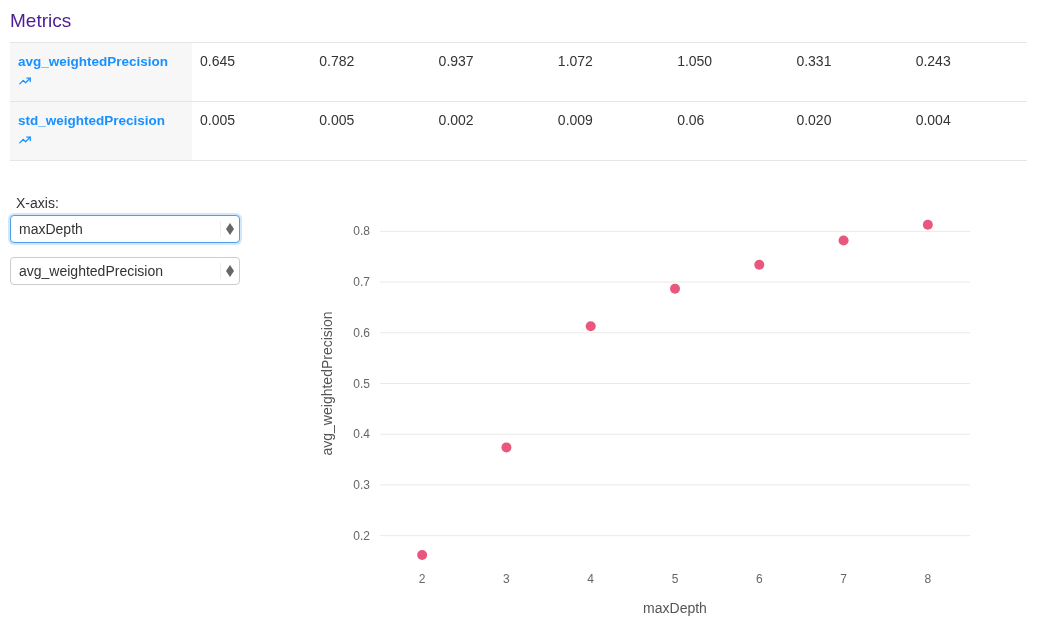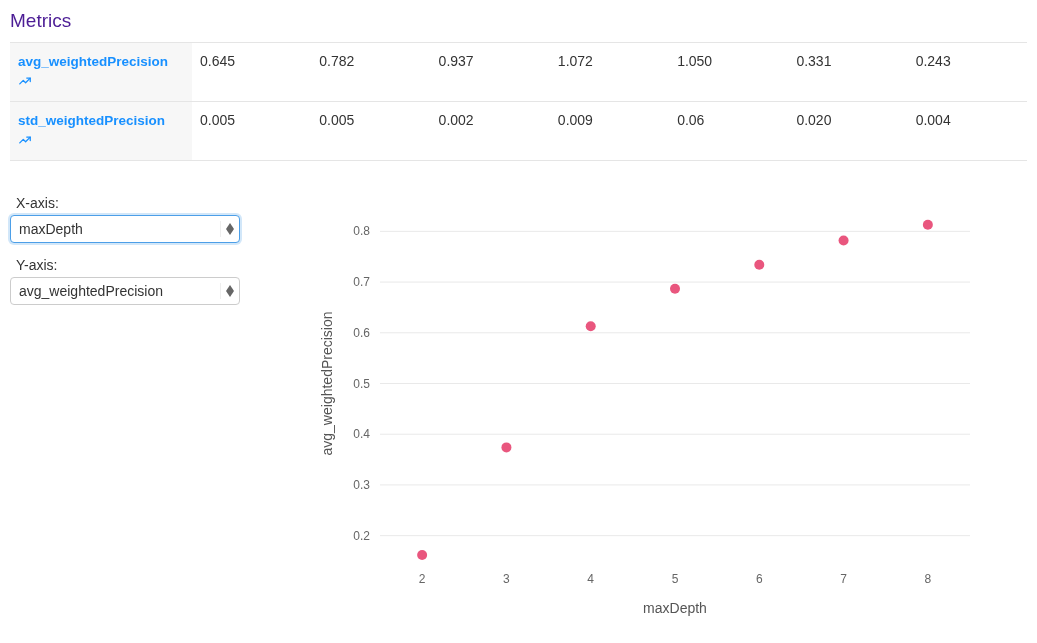--- a/index.html
+++ b/index.html
@@ -162,21 +162,20 @@
       <span class="select-arrows">
         <svg viewBox="0 0 8 6">
               <path d="M0 6 L4 0 L8 6 Z" fill="currentColor"></path>
             </svg>
         <svg viewBox="0 0 8 6">
               <path d="M0 0 L4 6 L8 0 Z" fill="currentColor"></path>
             </svg>
       </span>
     </div>
 
-    <div class="ctrl-label">Y-axis:</div>
     <div class="select-wrap">
       <span class="select-text">avg_weightedPrecision</span>
       <span class="select-arrows">
         <svg viewBox="0 0 8 6">
               <path d="M0 6 L4 0 L8 6 Z" fill="currentColor"></path>
             </svg>
         <svg viewBox="0 0 8 6">
               <path d="M0 0 L4 6 L8 0 Z" fill="currentColor"></path>
             </svg>
       </span>

